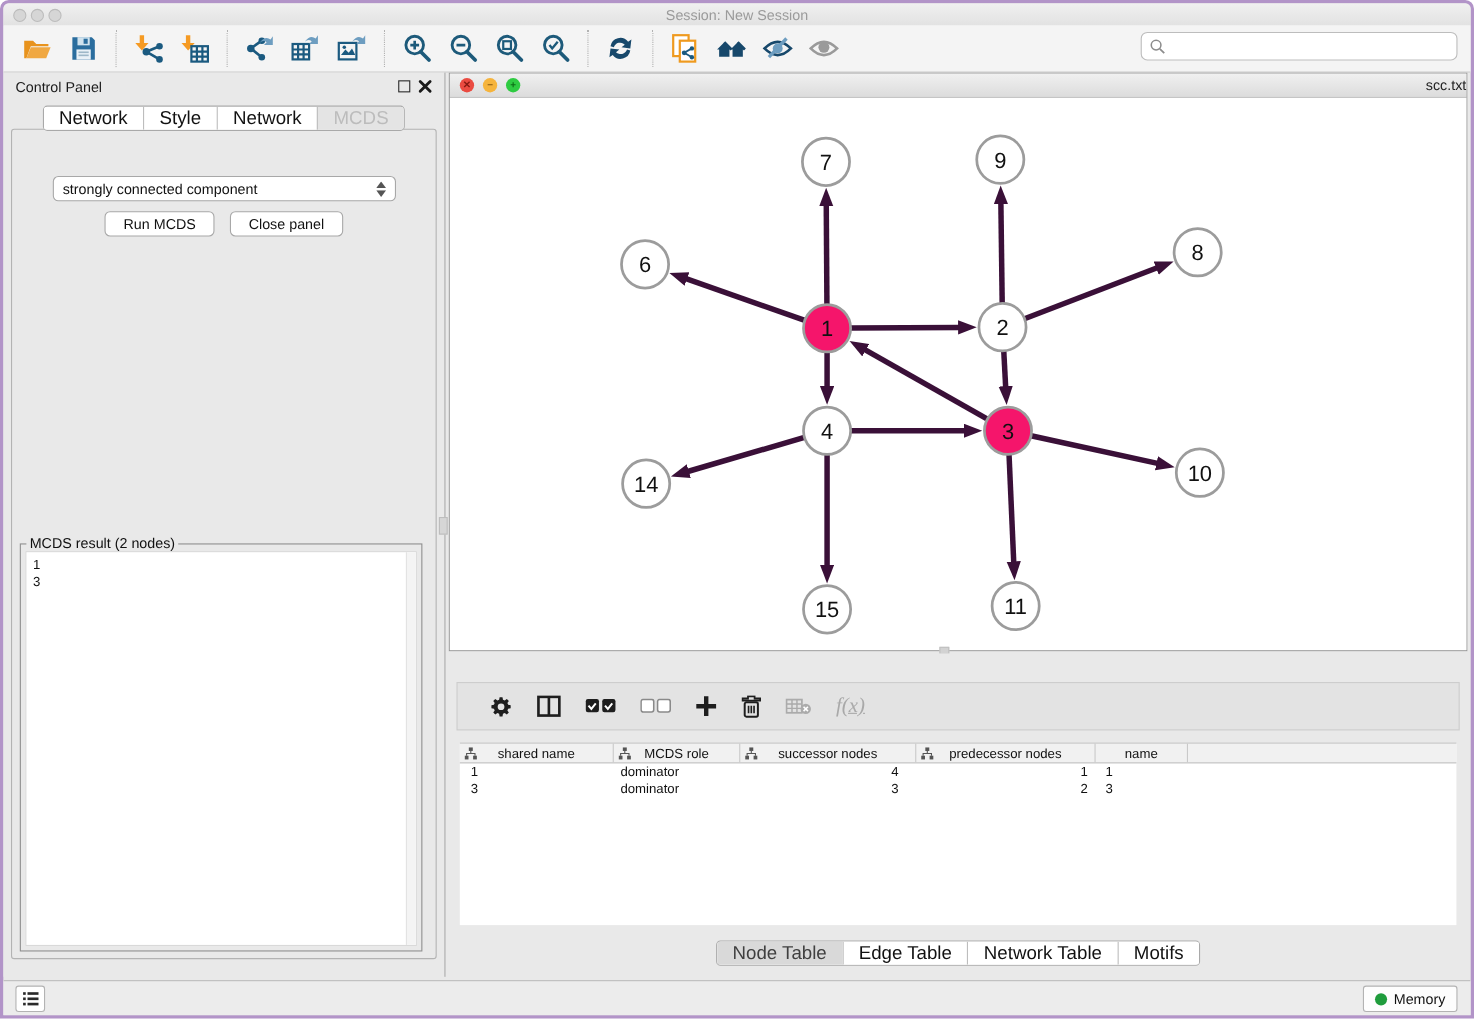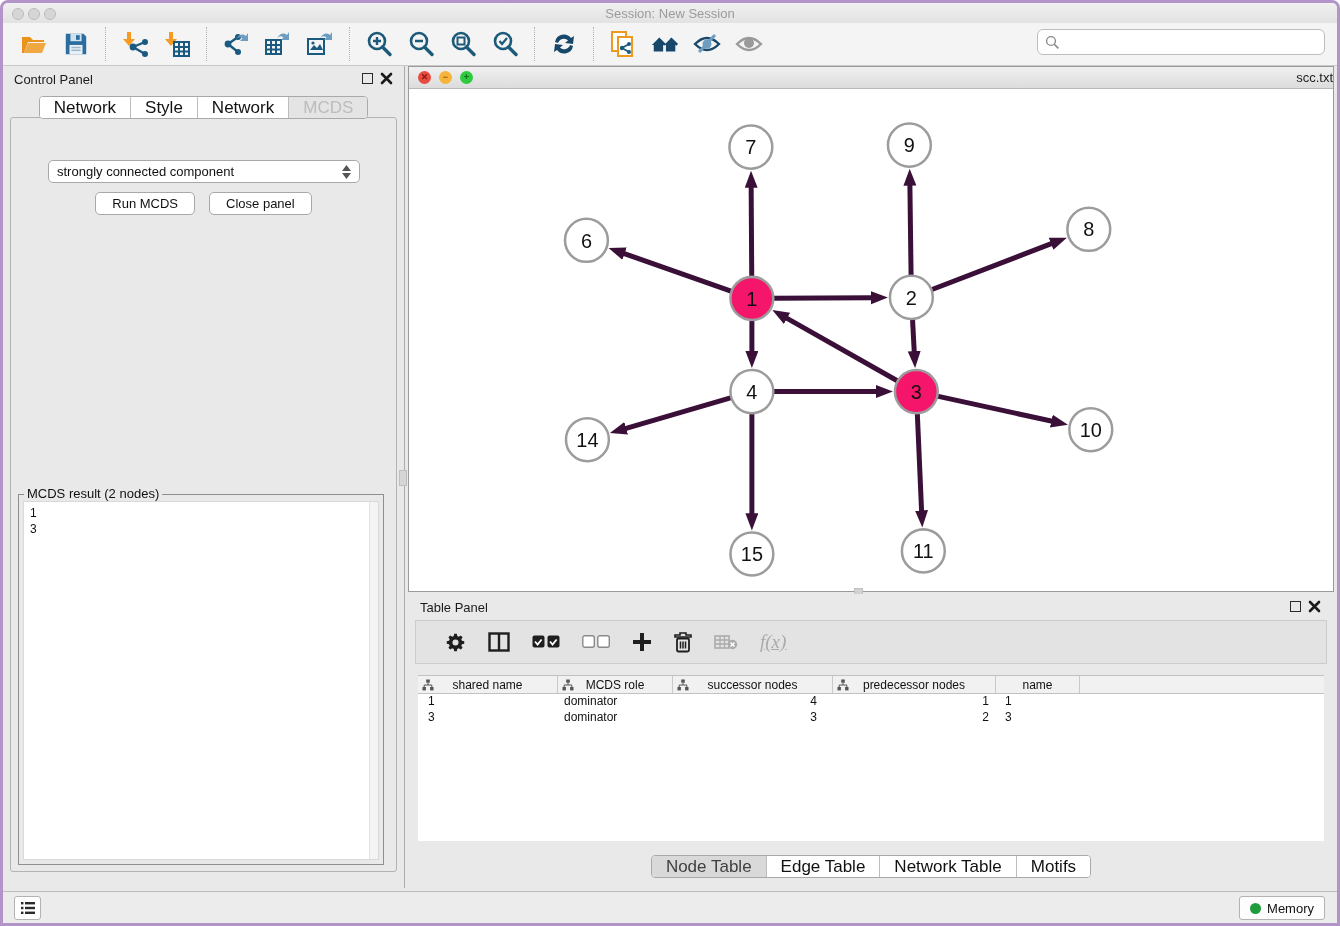--- a/index.html
+++ b/index.html
@@ -355,27 +355,20 @@
             <g>
               <circle cx="516" cy="461" r="21.5" fill="#ffffff" stroke="#9c9c9c" stroke-width="2.5"></circle>
               <text x="516" y="461" text-anchor="middle" dy="0.36em" font-size="20" fill="#111" font-family="&quot;Liberation Sans&quot;, sans-serif">11</text>
             </g>
           </svg>
     </div>
   </div>
   <div class="h-split-handle"></div>
 
   <div class="tpanel">
-    <div class="panel-head">
-      <span class="ph-title" style="left:12px">Table Panel</span>
-      <span class="ph-float" style="right:33px"></span>
-      <svg class="ph-close" style="right:13px" viewBox="0 0 13 13">
-            <path d="M2 2 L11 11 M11 2 L2 11" stroke="#1a1a1a" stroke-width="2.6" stroke-linecap="round"></path>
-          </svg>
-    </div>
     <div class="tp-toolbar">
       <span class="tp-icon">
         <svg width="21" height="21" viewBox="0 0 24 24">
               <path fill="#1e1e1e" d="M12 8.5 a3.5 3.5 0 1 0 0 7 a3.5 3.5 0 0 0 0 -7 z M10.5 2 h3 l.5 2.6 1.8 .8 2.2 -1.5 2.1 2.1 -1.5 2.2 .8 1.8 2.6 .5 v3 l-2.6 .5 -.8 1.8 1.5 2.2 -2.1 2.1 -2.2 -1.5 -1.8 .8 -.5 2.6 h-3 l-.5 -2.6 -1.8 -.8 -2.2 1.5 -2.1 -2.1 1.5 -2.2 -.8 -1.8 -2.6 -.5 v-3 l2.6 -.5 .8 -1.8 -1.5 -2.2 2.1 -2.1 2.2 1.5 1.8 -.8 z" fill-rule="evenodd"></path>
             </svg>
       </span>
       <span class="tp-icon">
         <svg width="22" height="20" viewBox="0 0 22 20">
               <rect x="1.5" y="1.5" width="19" height="17" fill="none" stroke="#1e1e1e" stroke-width="2.4"></rect>
               <path d="M11 1.5 v17" stroke="#1e1e1e" stroke-width="2.4"></path>

